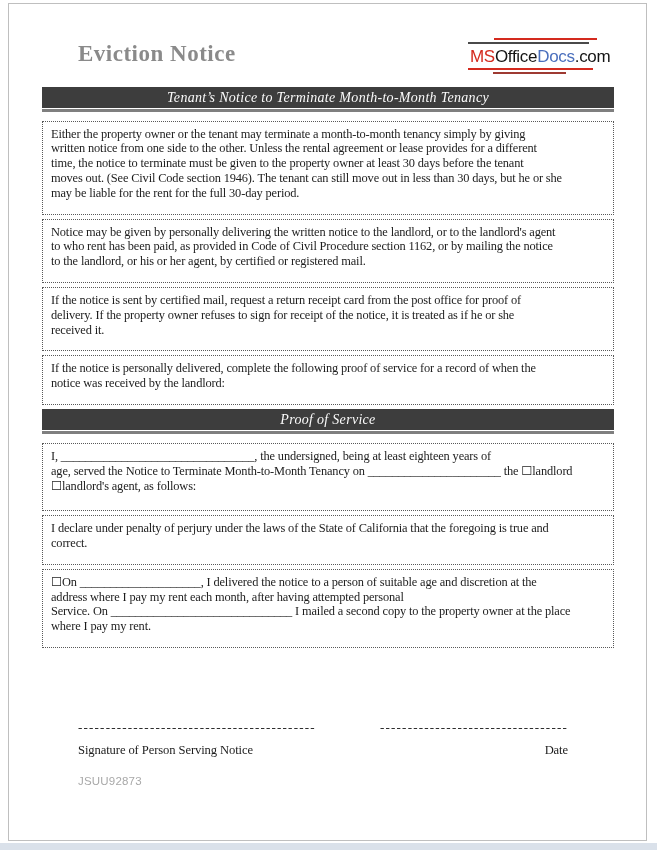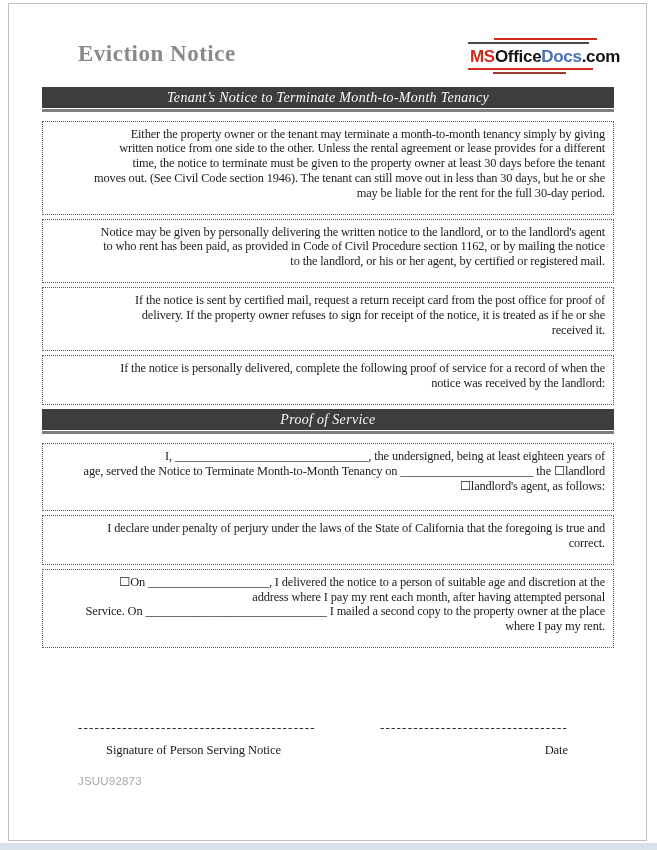--- a/index.html
+++ b/index.html
@@ -26,53 +26,53 @@
   }
   .logo { width:132px; margin-right:14px; font-family:"Liberation Sans","DejaVu Sans",sans-serif; }
   .logo-line { height:2px; margin-bottom:2px; }
   .l-red { background:#d42a1e; }
   .l-dark { background:#4a4a4a; }
   .l-darkred { background:#9e3a32; }
   .w78 { width:78%; margin-left:20%; }
   .w92 { width:92%; }
   .w95 { width:95%; }
   .w55 { width:55%; margin-left:19%; }
-  .logo-text { font-size:17px; font-weight:bold; letter-spacing:-0.3px; line-height:1.15; padding:1px 0 1px 2px; white-space:nowrap; }
+  .logo-text { font-size:17px; font-weight:normal; letter-spacing:-0.3px; line-height:1.15; padding:1px 0 1px 2px; white-space:nowrap; }
   .logo-ms { color:#d42a1e; }
   .logo-office { color:#141414; }
   .logo-docs { color:#4a6fbd; }
   .logo-com { color:#141414; }
 
   
   .bar {
     margin-top:11px; background:#3d3d3d; color:#fbfbfb; text-align:center;
     font-style:italic; font-weight:400; font-size:14px; line-height:21px;
     height:21px; letter-spacing:0.3px;
   }
   .bar-underline { height:3px; background:#7f7f7f; margin-top:1px; }
   .bar-gap { margin-top:4px; }
 
   
-  .boxes { margin-top:9px;text-align:right; }
+  .boxes { margin-top:9px; }
   .box {
     border:1px dotted #595959; padding:5px 8px 13px 8px; margin-bottom:4px;
     font-size:12.4px; line-height:14.8px; letter-spacing:-0.15px;
     white-space:pre-line; box-sizing:border-box;
   }
   .box.pad-lg { padding-bottom:17px; }
 
   
   .sig-row {
     display:flex; justify-content:space-between;
     margin:74px 46px 0 36px; font-size:12.6px;
   }
   .sig-col-left { width:260px; }
   .sig-col-right { width:190px; text-align:right; }
   .sig-dashes { font-size:13px; letter-spacing:1.2px; line-height:12px; white-space:nowrap; }
-  .sig-label { margin-top:9px; letter-spacing:-0.1px;margin-left:28px; }
+  .sig-label { margin-top:9px; letter-spacing:-0.1px; }
 
   .ref-code {
     margin:17px 0 0 36px; font-family:"Liberation Sans","DejaVu Sans",sans-serif;
     font-size:11.5px; color:#a8a8a8; letter-spacing:0.2px;
   }
 </style>
 </head>
 <body>
 
 <div class="canvas">

